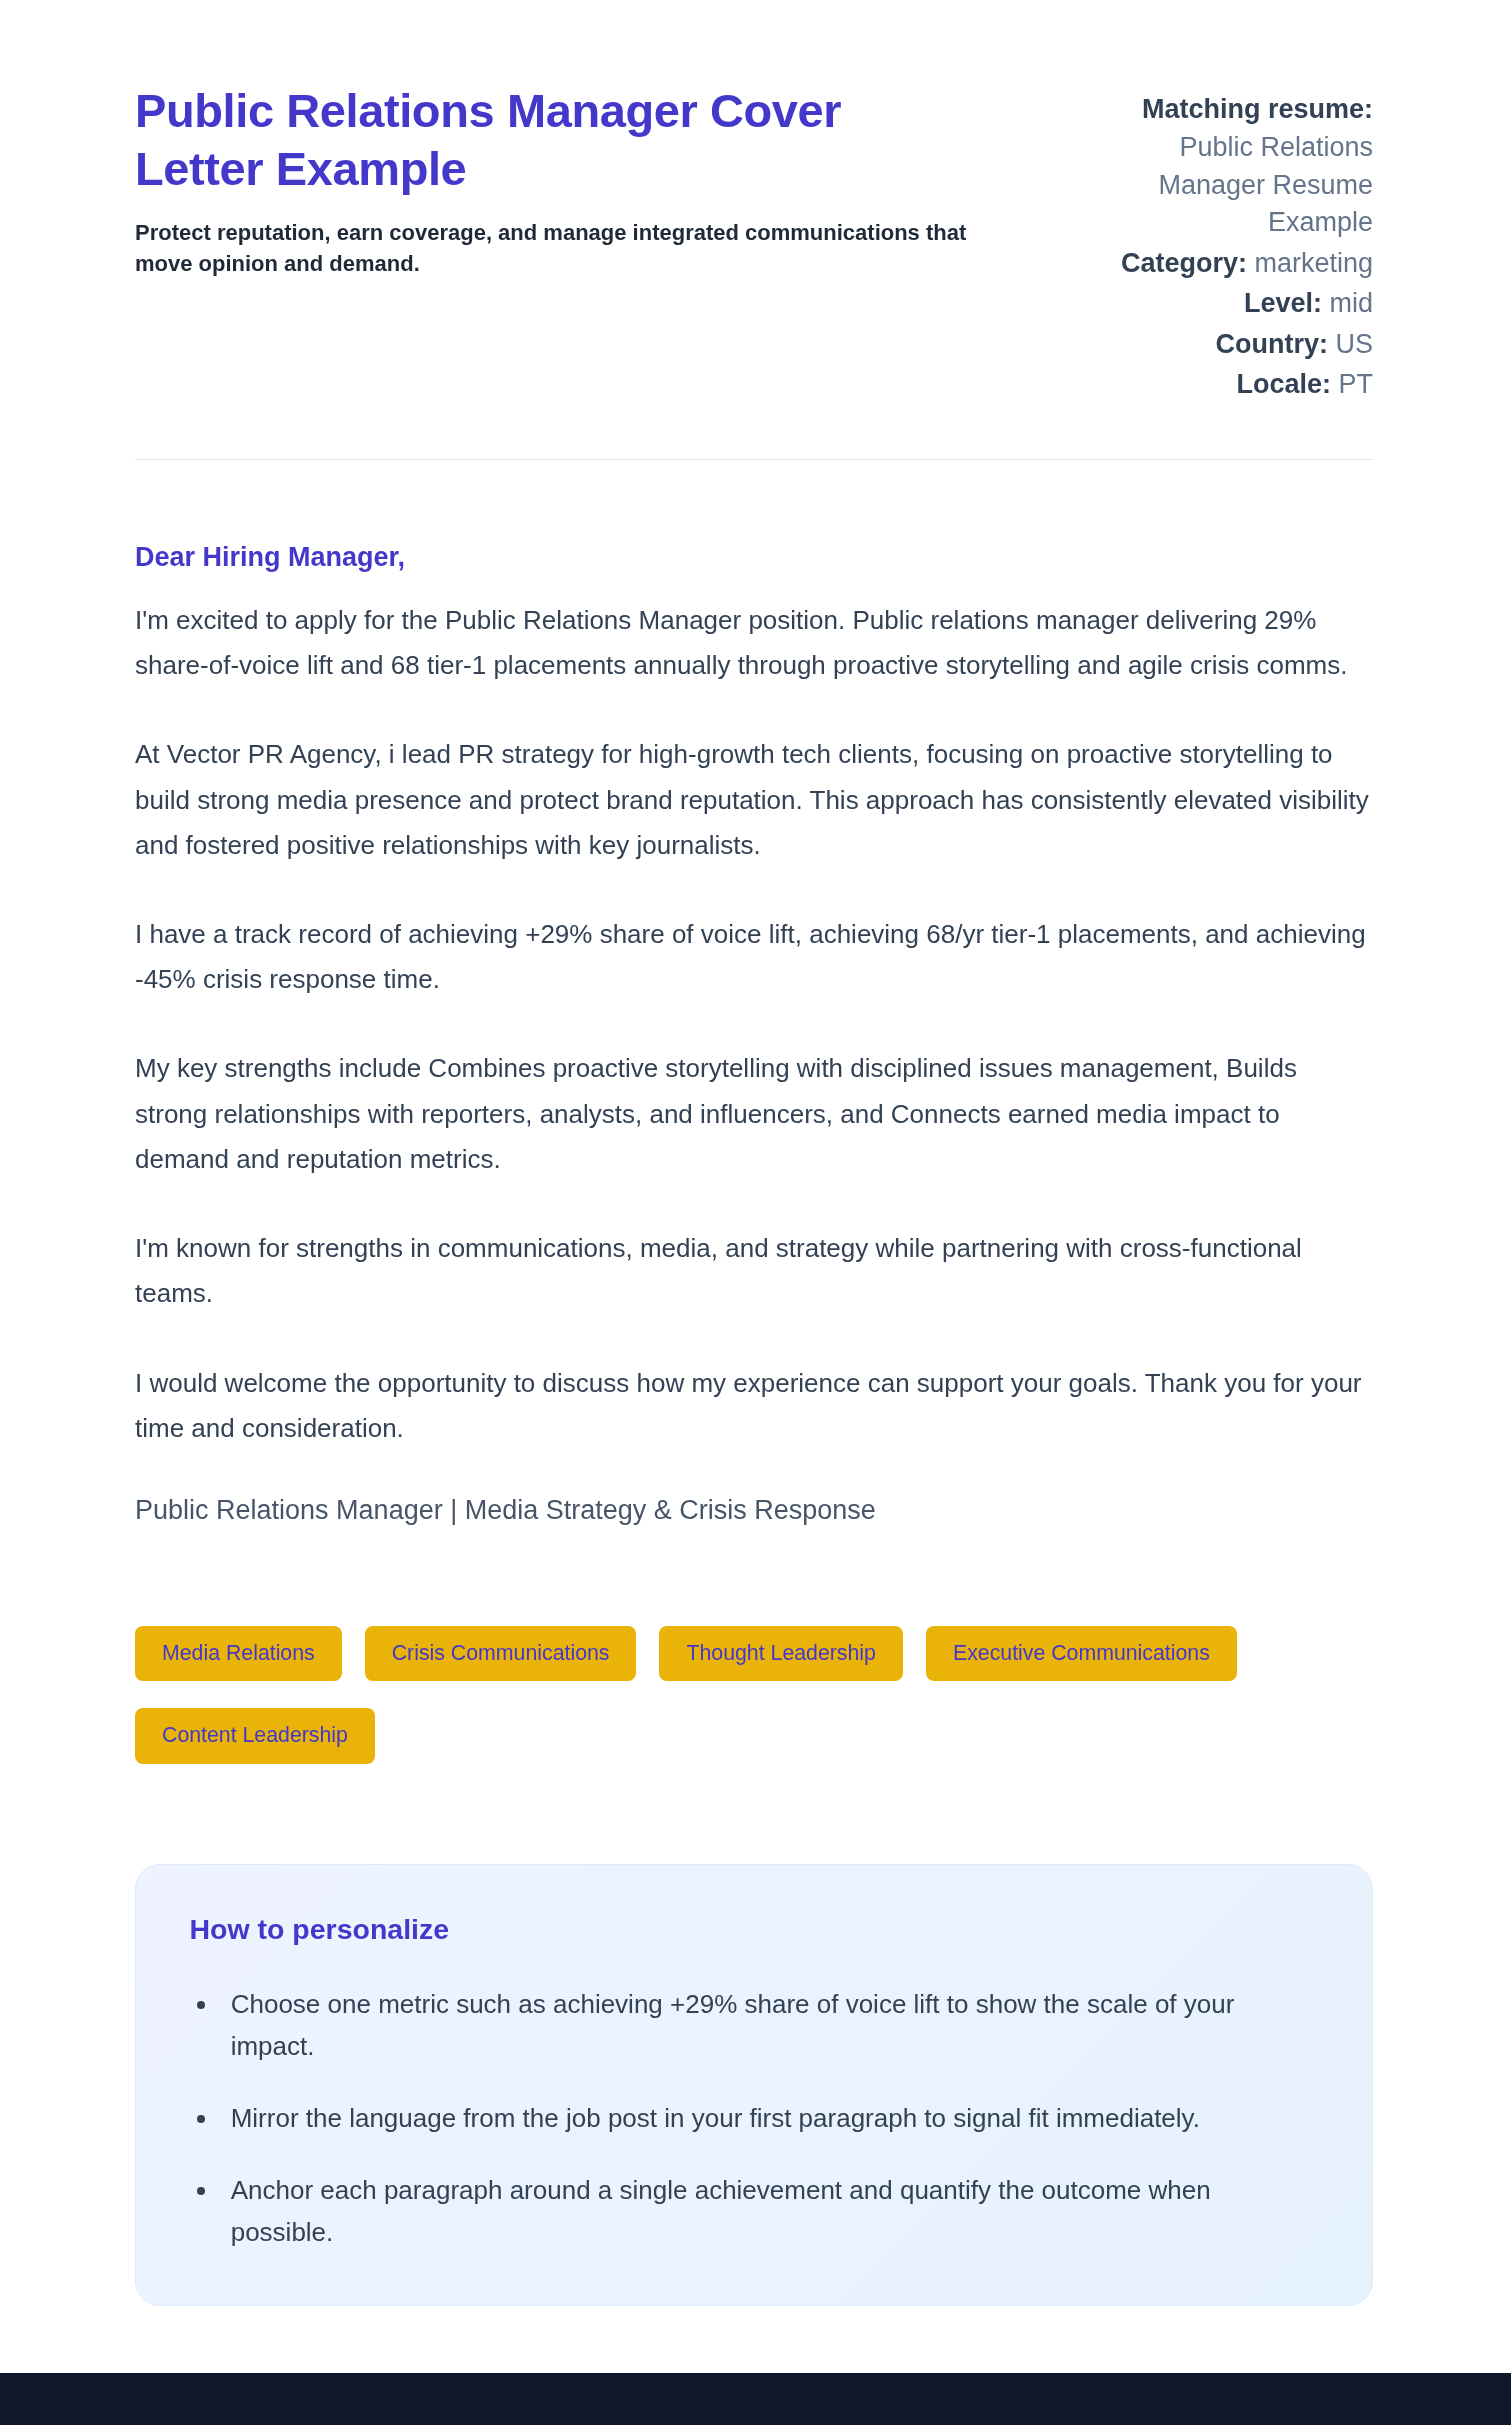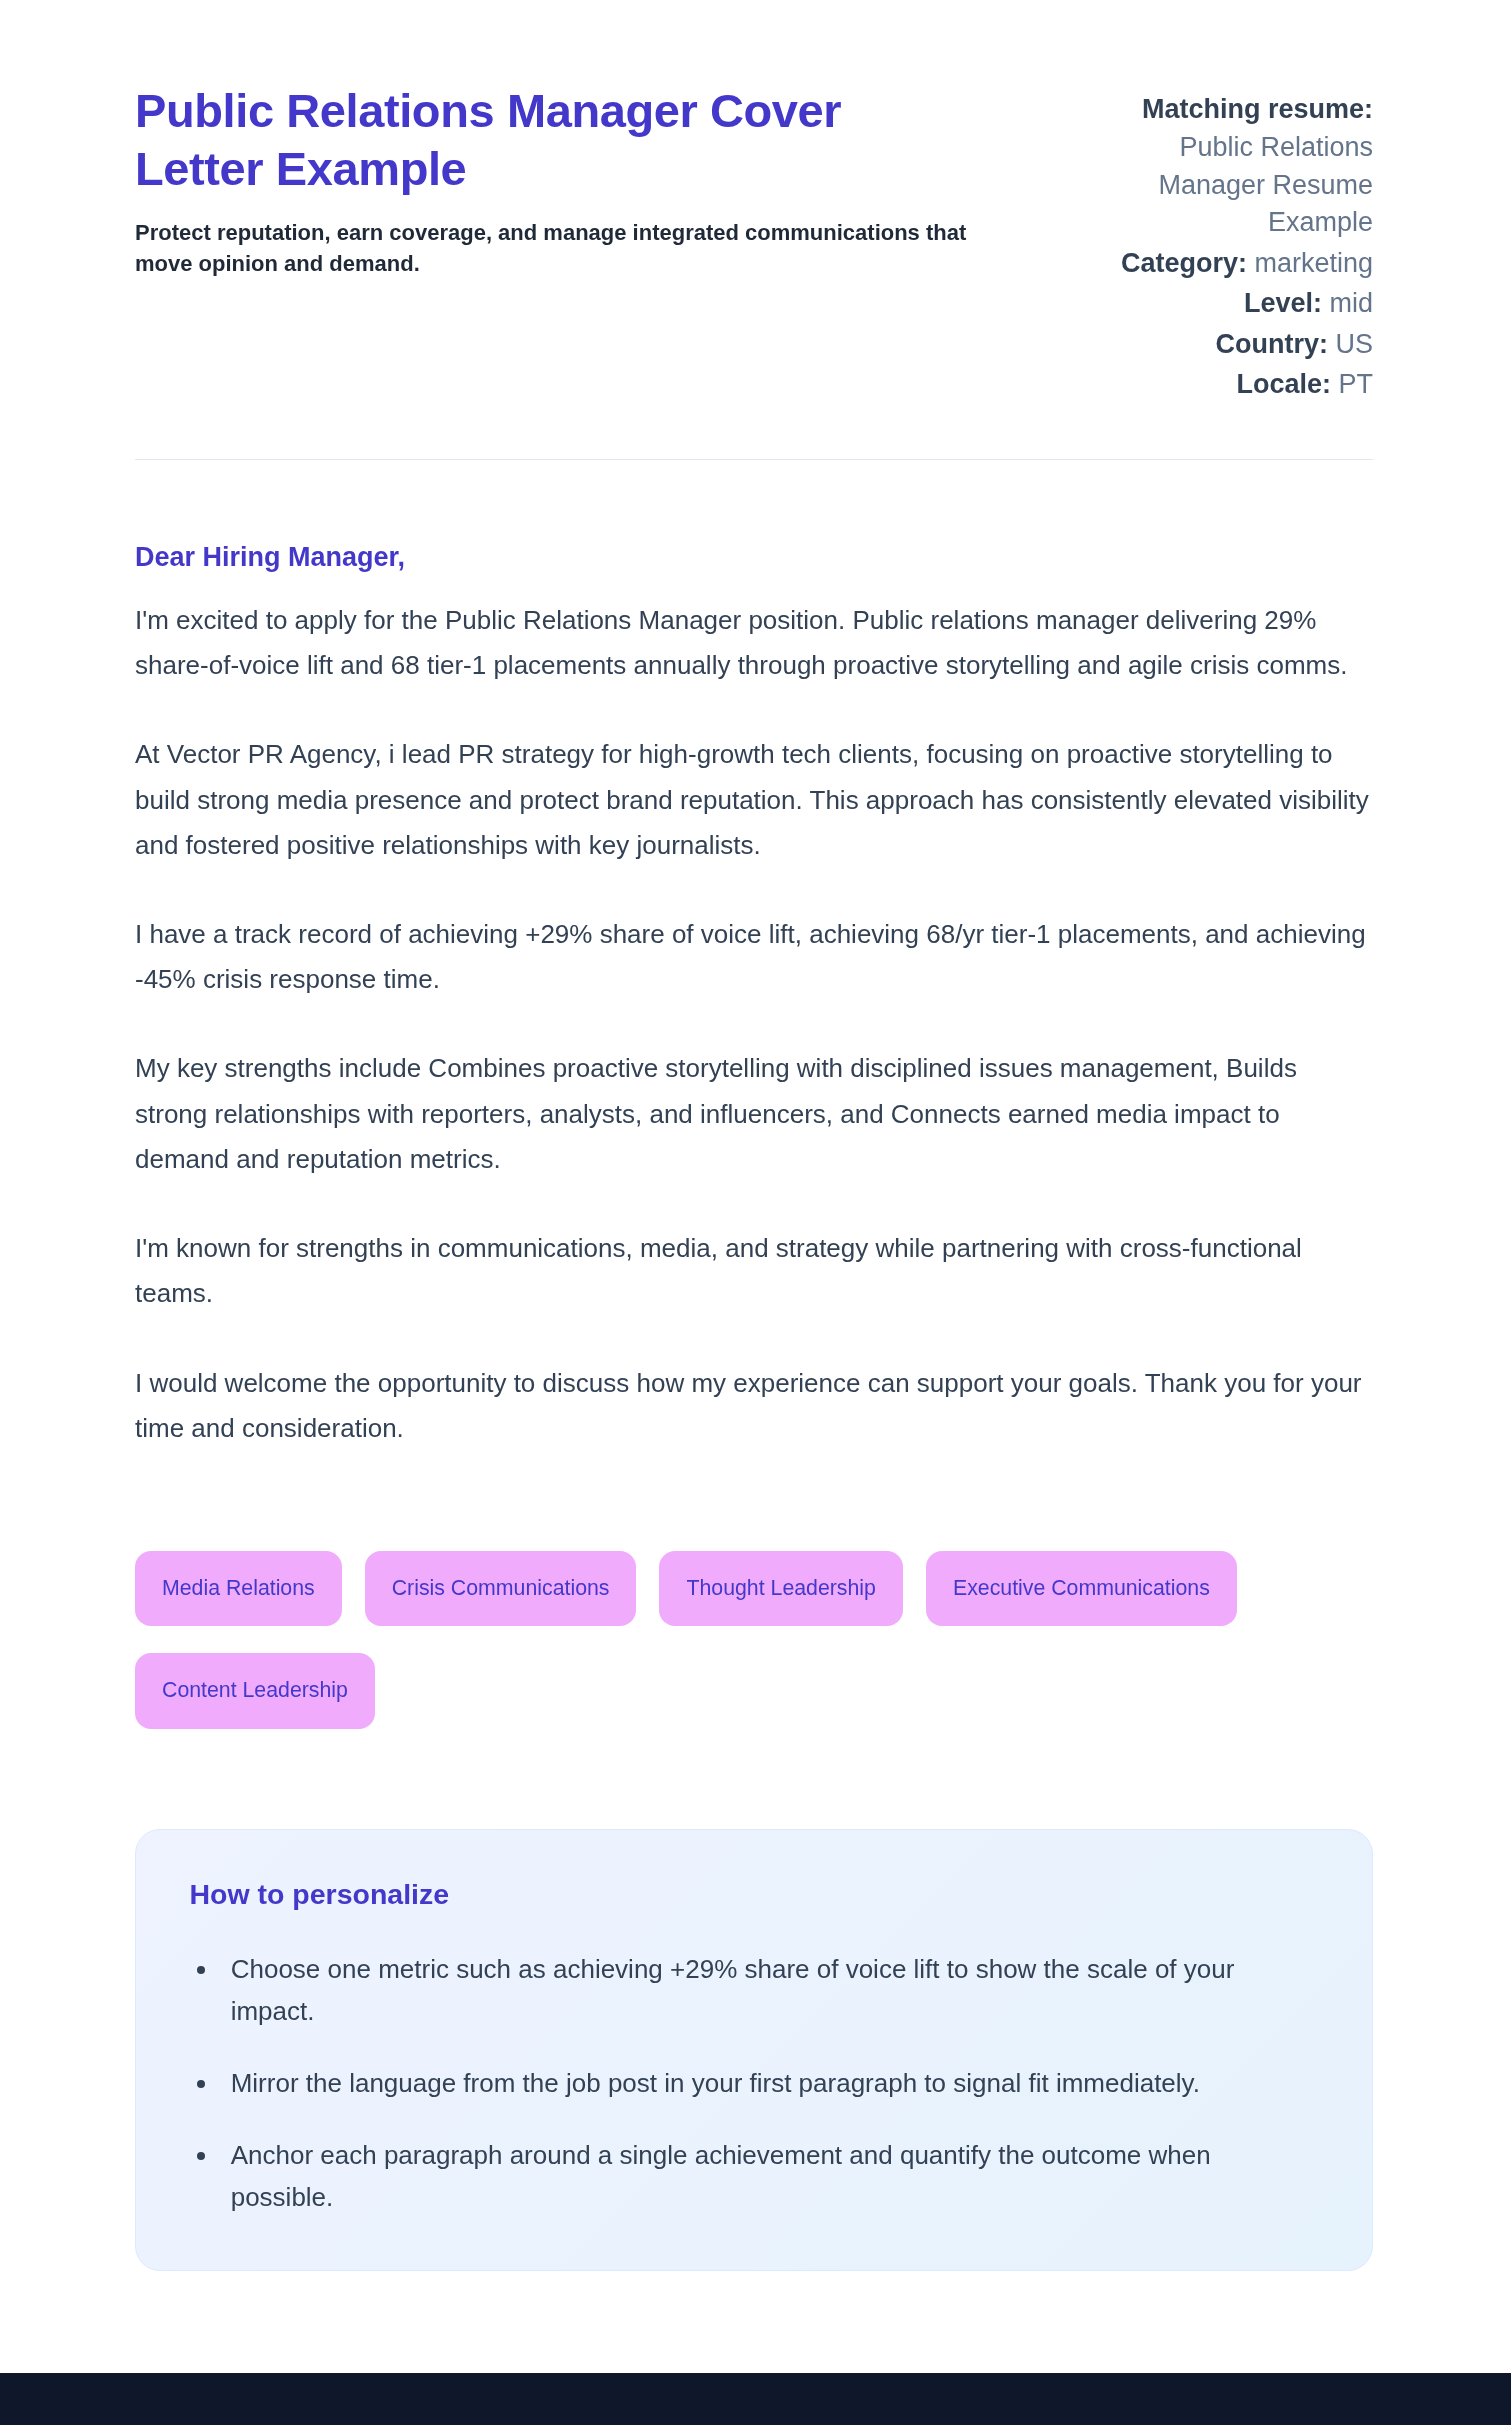--- a/index.html
+++ b/index.html
@@ -93,26 +93,26 @@
   
   .tags {
     margin-top: 100px;
     display: flex;
     flex-wrap: wrap;
     gap: 27px 23px;
     max-width: 1245px;
   }
   .tag {
     display: inline-block;
-    background: #f0abfc;
+    background: #eab308;
     color: #4338ca;
     font-size: 21.3px;
     line-height: 1;
-    padding: 27px 27px;
-    border-radius: 16px;
+    padding: 17px 27px;
+    border-radius: 8px;
     white-space: nowrap;
   }
 
   
   .personalize-box {
     margin-top: 100px;
     background: linear-gradient(135deg, #eef3ff 0%, #e6f2fc 100%);
     border: 0.9px solid #dbeafe;
     border-radius: 25px;
     padding: 48px 53px 52px 41px;
@@ -186,20 +186,21 @@
 
     <div class="letter-paragraphs">
       <p>I'm excited to apply for the Public Relations Manager position. Public relations manager delivering 29% share-of-voice lift and 68 tier-1 placements annually through proactive storytelling and agile crisis comms.</p>
       <p>At Vector PR Agency, i lead PR strategy for high-growth tech clients, focusing on proactive storytelling to build strong media presence and protect brand reputation. This approach has consistently elevated visibility and fostered positive relationships with key journalists.</p>
       <p>I have a track record of achieving +29% share of voice lift, achieving 68/yr tier-1 placements, and achieving -45% crisis response time.</p>
       <p>My key strengths include Combines proactive storytelling with disciplined issues management, Builds strong relationships with reporters, analysts, and influencers, and Connects earned media impact to demand and reputation metrics.</p>
       <p>I'm known for strengths in communications, media, and strategy while partnering with cross-functional teams.</p>
       <p>I would welcome the opportunity to discuss how my experience can support your goals. Thank you for your time and consideration.</p>
     </div>
 
+    <div class="sig-role">Public Relations Manager | Media Strategy &amp; Crisis Response</div>
 
     <div class="tags">
       <span class="tag">Media Relations</span>
       <span class="tag">Crisis Communications</span>
       <span class="tag">Thought Leadership</span>
       <span class="tag">Executive Communications</span>
       <span class="tag">Content Leadership</span>
     </div>
 
     <div class="personalize-box">

